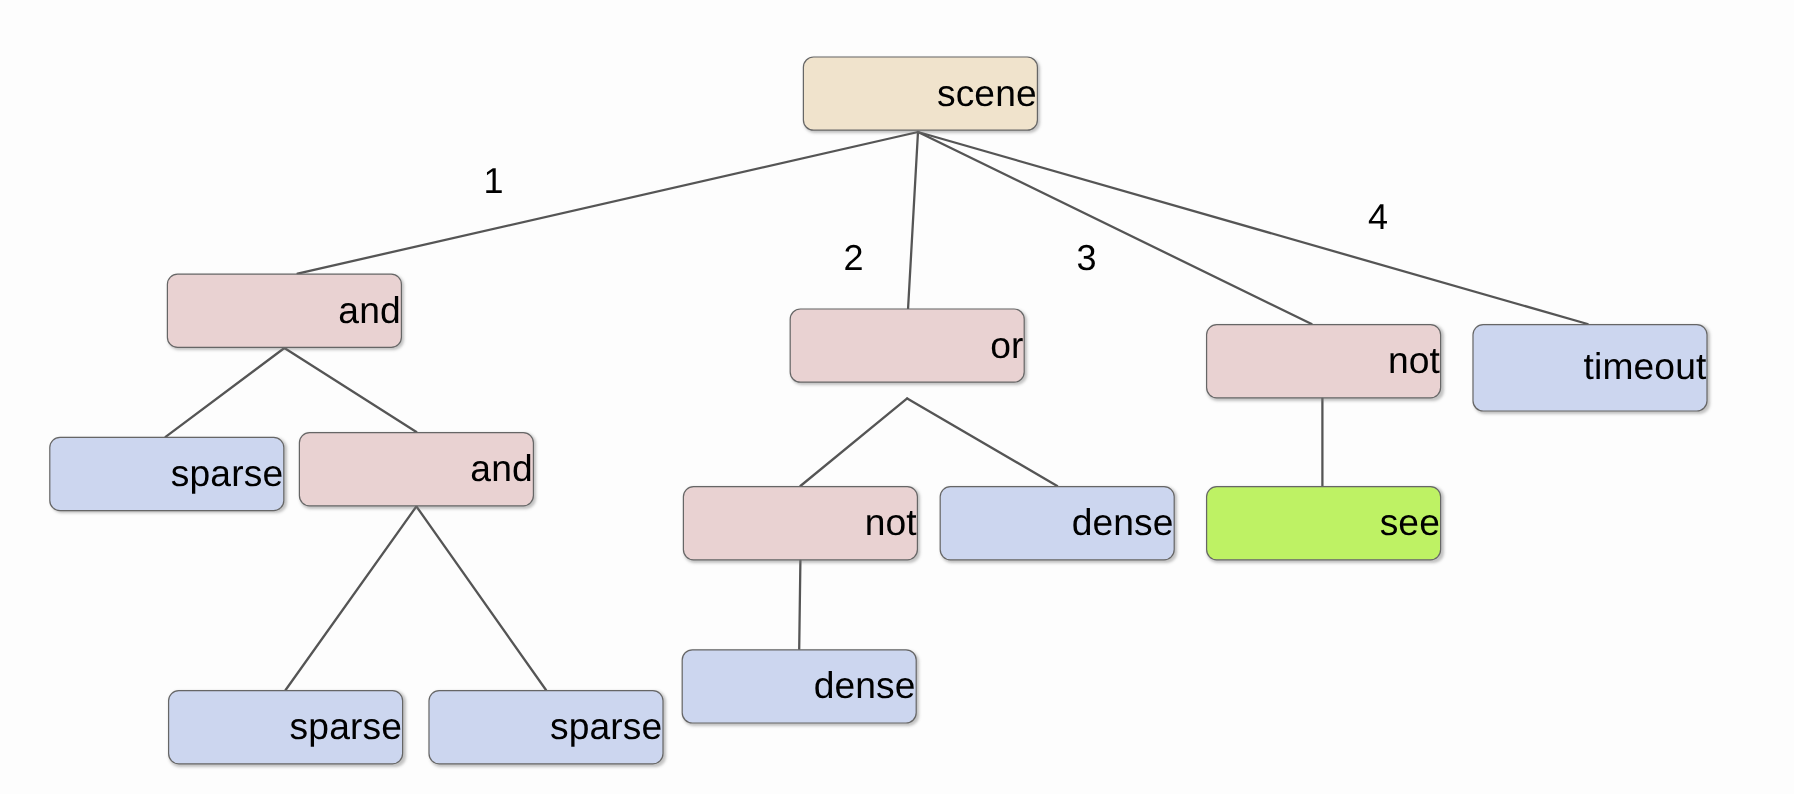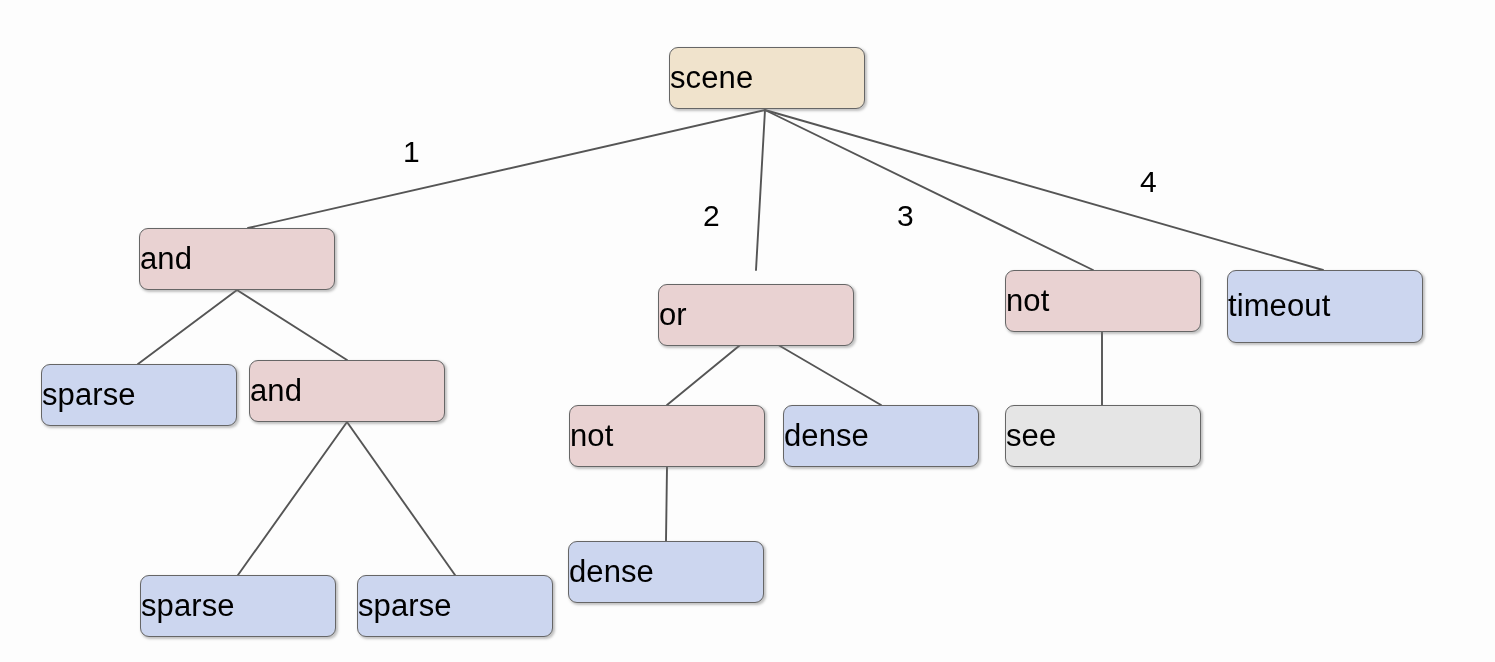--- a/index.html
+++ b/index.html
@@ -24,21 +24,21 @@
     height: 662px;
     pointer-events: none;
   }
   .node {
     position: absolute;
     box-sizing: border-box;
     border: 1.6px solid #666666;
     border-radius: 9px;
     display: flex;
     align-items: center;
-    justify-content: flex-start;
+    justify-content: flex-end;
     font-size: 31px;
     color: #000000;
     line-height: 1;
     letter-spacing: 0.1px;
     box-shadow: 1.5px 1.5px 2.5px rgba(120,120,120,0.45);
     white-space: nowrap;
     z-index: 2;
   }
   .node-label {
     display: block;
@@ -73,42 +73,42 @@
       <line x1="1102" y1="332" x2="1102" y2="405" stroke="#555555" stroke-width="1.9" stroke-linecap="round"></line>
     </svg>
 
   <div id="node-layer">
       <div class="node" style="left: 669px; top: 47px; width: 196px; height: 62px; background: rgb(240, 227, 204); border-color: rgb(102, 102, 102);">
         <span class="node-label">scene</span>
       </div>
       <div class="node" style="left: 139px; top: 228px; width: 196px; height: 62px; background: rgb(233, 210, 210); border-color: rgb(102, 102, 102);">
         <span class="node-label">and</span>
       </div>
-      <div class="node" style="left: 658px; top: 284px; width: 196px; height: 62px; background: rgb(233, 210, 210); border-color: rgb(102, 102, 102);">
+      <div class="node" style="left: 658px; top: 257px; width: 196px; height: 62px; background: rgb(233, 210, 210); border-color: rgb(102, 102, 102);">
         <span class="node-label">or</span>
       </div>
       <div class="node" style="left: 1005px; top: 270px; width: 196px; height: 62px; background: rgb(233, 210, 210); border-color: rgb(102, 102, 102);">
         <span class="node-label">not</span>
       </div>
       <div class="node" style="left: 1227px; top: 270px; width: 196px; height: 73px; background: rgb(204, 214, 239); border-color: rgb(102, 102, 102);">
         <span class="node-label">timeout</span>
       </div>
       <div class="node" style="left: 41px; top: 364px; width: 196px; height: 62px; background: rgb(204, 214, 239); border-color: rgb(102, 102, 102);">
         <span class="node-label">sparse</span>
       </div>
       <div class="node" style="left: 249px; top: 360px; width: 196px; height: 62px; background: rgb(233, 210, 210); border-color: rgb(102, 102, 102);">
         <span class="node-label">and</span>
       </div>
       <div class="node" style="left: 569px; top: 405px; width: 196px; height: 62px; background: rgb(233, 210, 210); border-color: rgb(102, 102, 102);">
         <span class="node-label">not</span>
       </div>
       <div class="node" style="left: 783px; top: 405px; width: 196px; height: 62px; background: rgb(204, 214, 239); border-color: rgb(102, 102, 102);">
         <span class="node-label">dense</span>
       </div>
-      <div class="node" style="left: 1005px; top: 405px; width: 196px; height: 62px; background: #e5e5e5; border-color: rgb(102, 102, 102);">
+      <div class="node" style="left: 1005px; top: 405px; width: 196px; height: 62px; background: #bef264; border-color: rgb(102, 102, 102);">
         <span class="node-label">see</span>
       </div>
       <div class="node" style="left: 568px; top: 541px; width: 196px; height: 62px; background: rgb(204, 214, 239); border-color: rgb(102, 102, 102);">
         <span class="node-label">dense</span>
       </div>
       <div class="node" style="left: 140px; top: 575px; width: 196px; height: 62px; background: rgb(204, 214, 239); border-color: rgb(102, 102, 102);">
         <span class="node-label">sparse</span>
       </div>
       <div class="node" style="left: 357px; top: 575px; width: 196px; height: 62px; background: rgb(204, 214, 239); border-color: rgb(102, 102, 102);">
         <span class="node-label">sparse</span>

